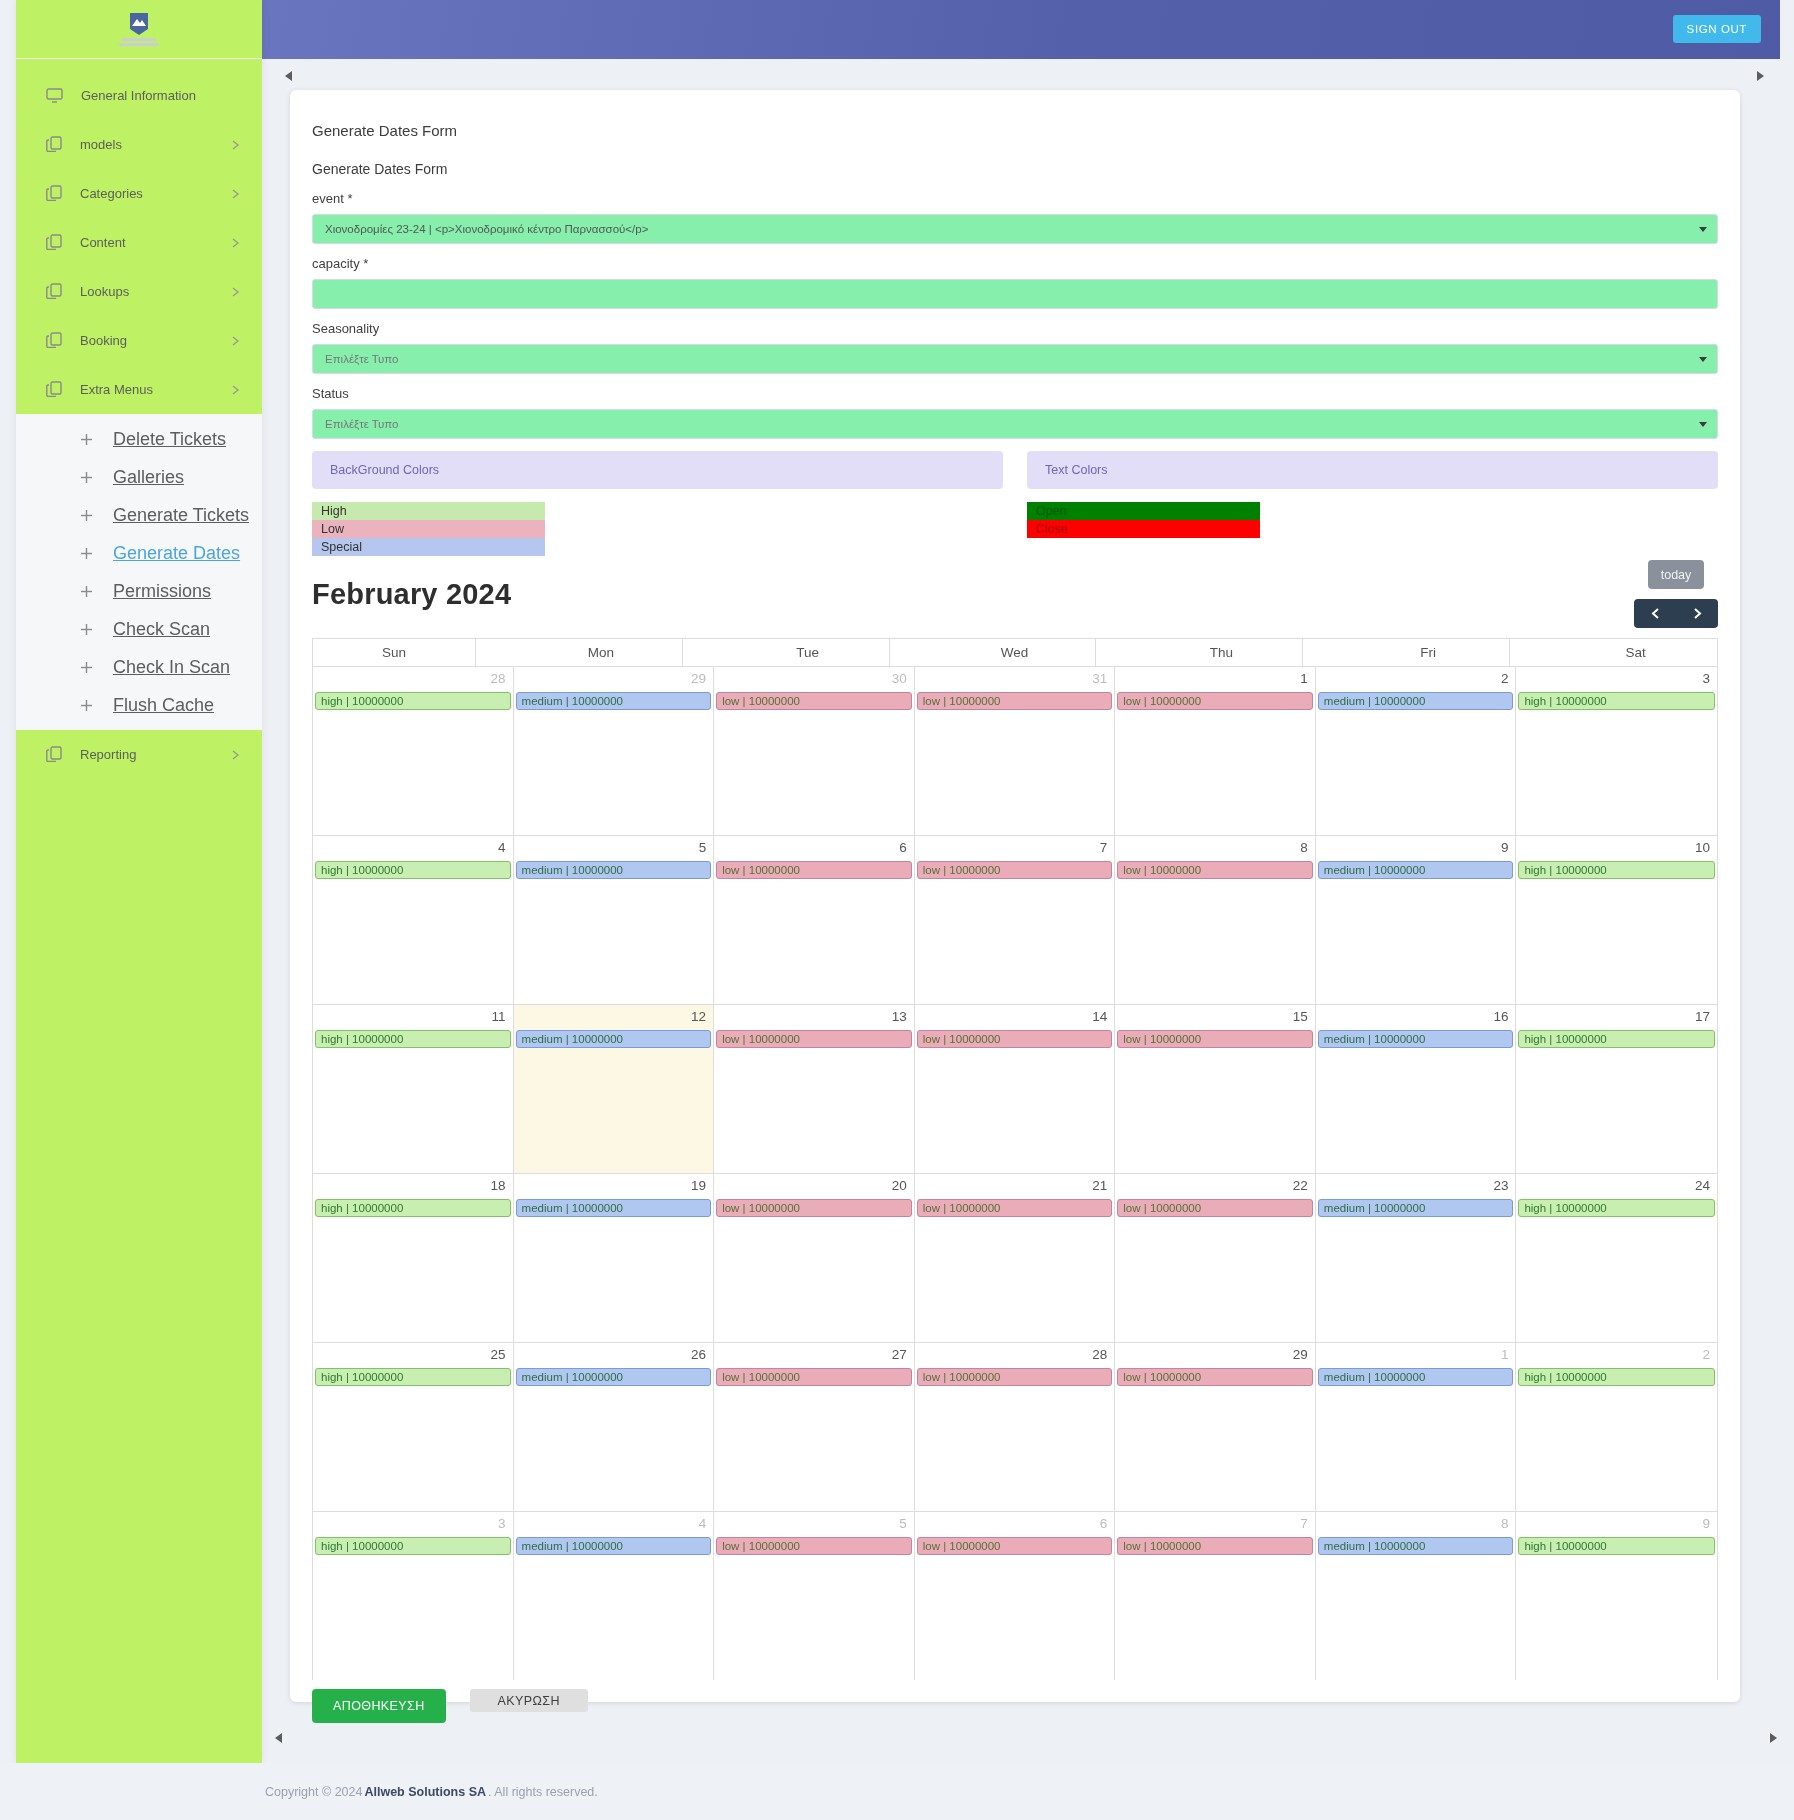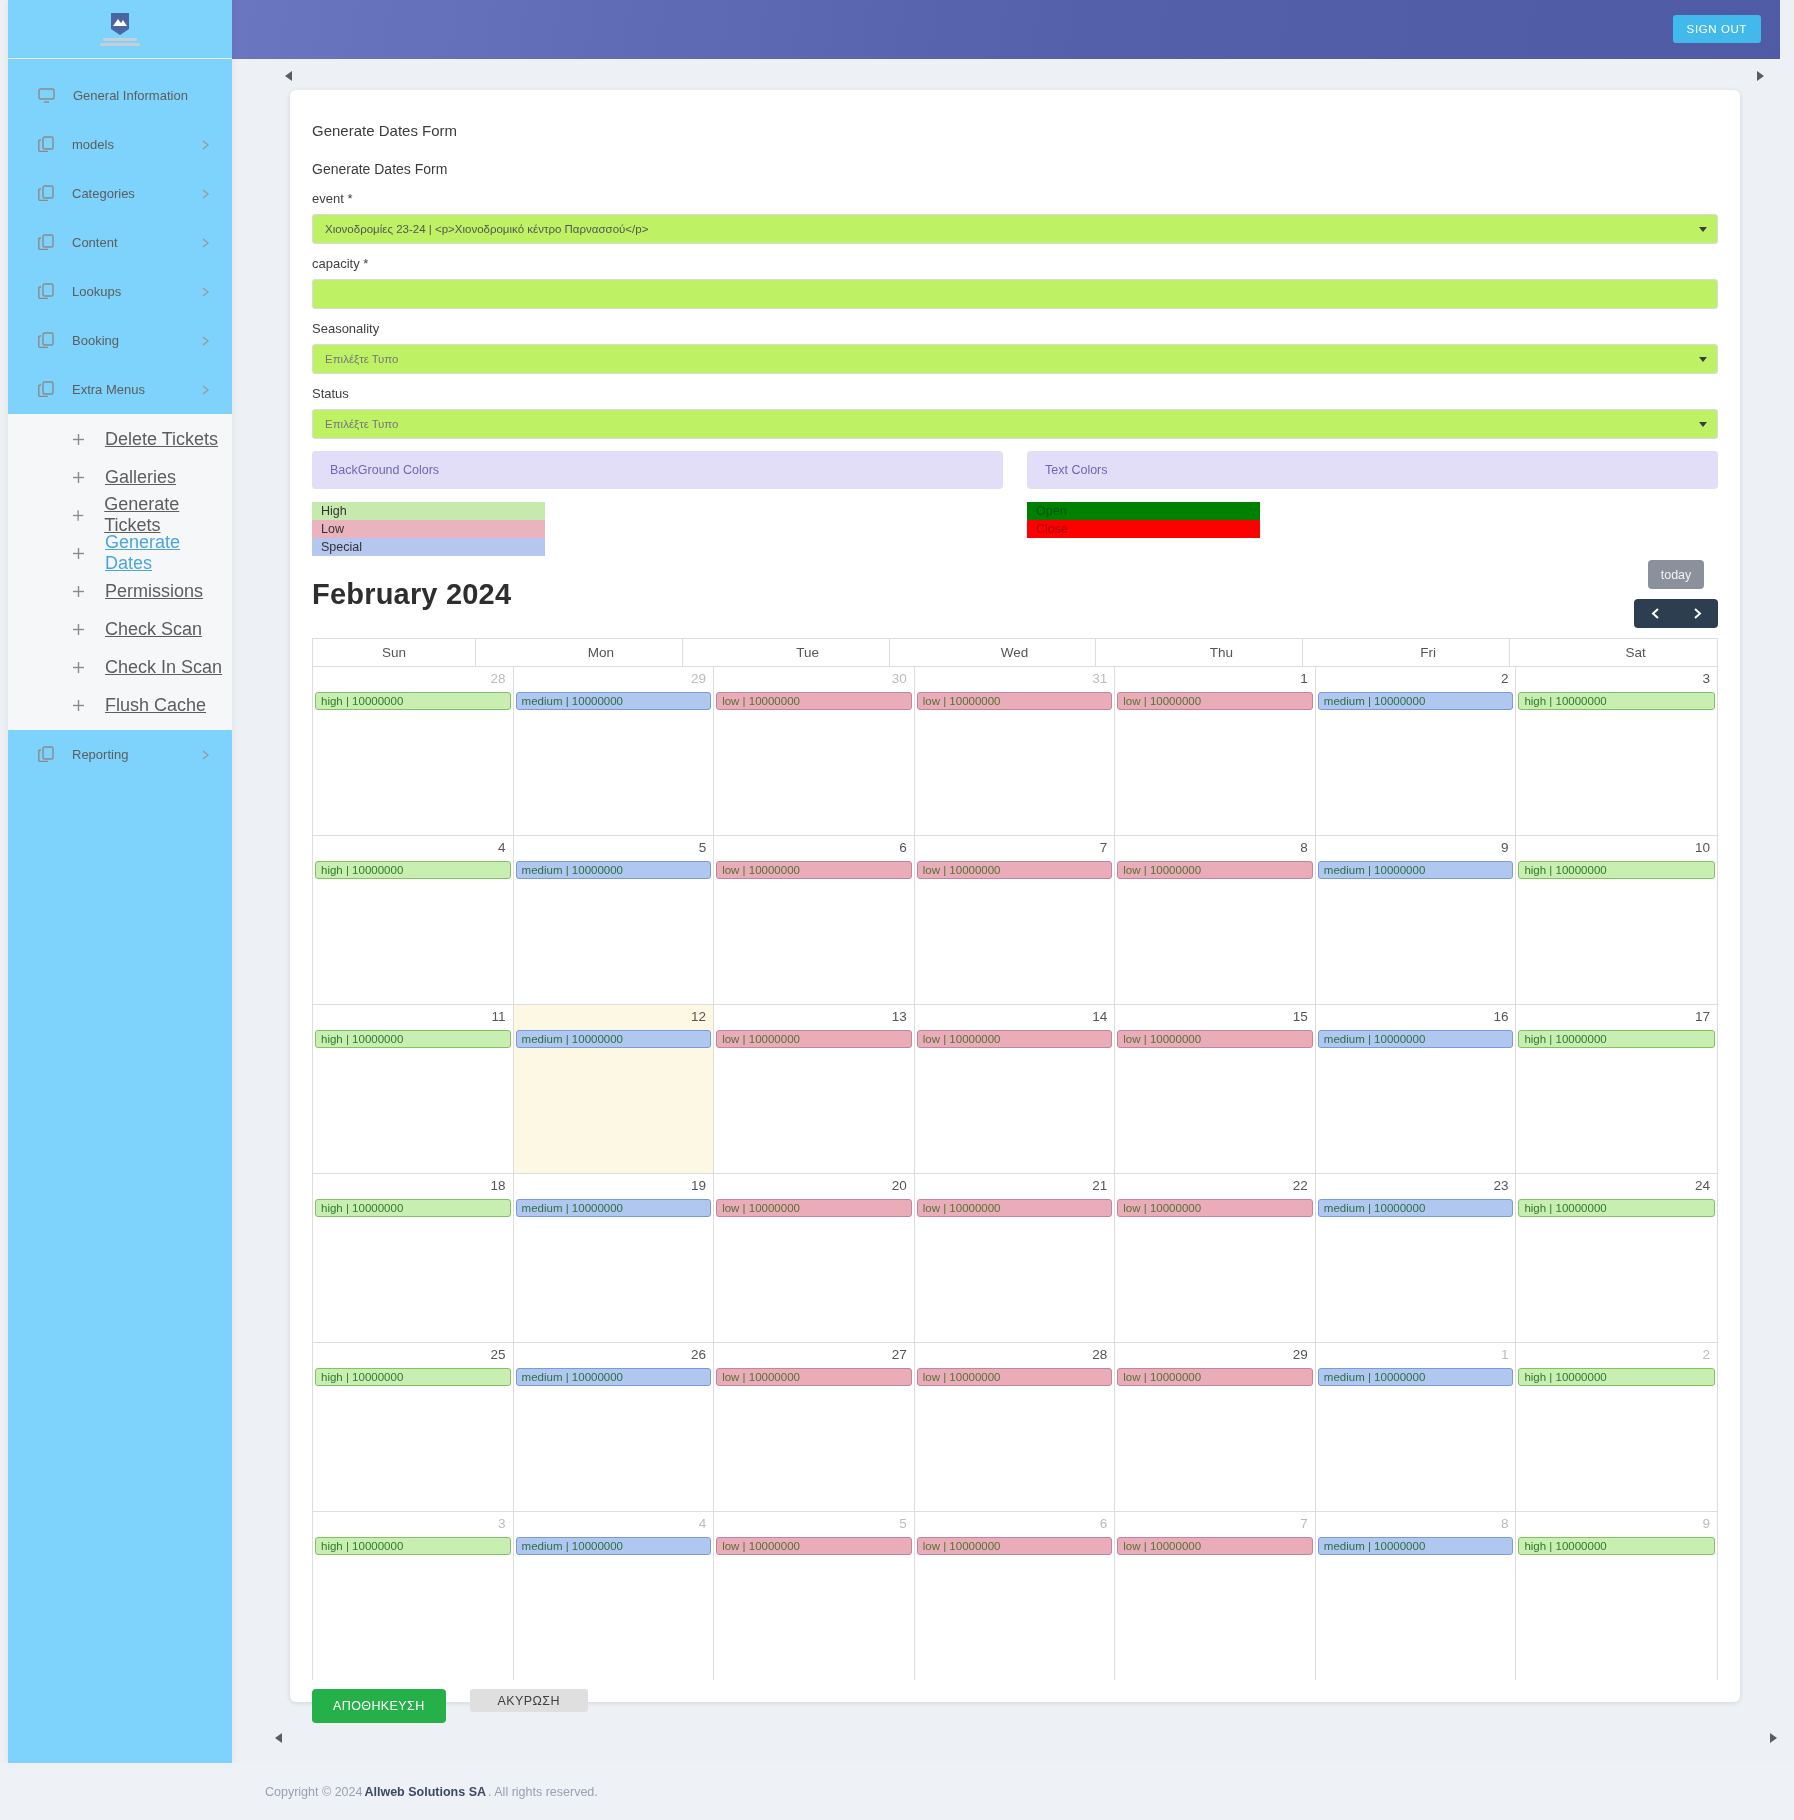--- a/index.html
+++ b/index.html
@@ -1,20 +1,20 @@
 <!DOCTYPE html>
 <html><head>
 <meta charset="utf-8">
 <style>
   * { margin:0; padding:0; box-sizing:border-box; }
   body { width:1794px; height:1820px; position:relative; background:#edf1f6;
          font-family:"Liberation Sans", sans-serif; color:#444; overflow:hidden; }
 
   
-  .sidebar { position:absolute; left:8px; top:0; width:224px; height:1763px; background:#7dd3fc;
+  .sidebar { position:absolute; left:16px; top:0; width:246px; height:1763px; background:#bef264;
              z-index:3; box-shadow:0 0 8px rgba(0,0,0,.07); }
   .logo-wrap { height:59px; border-bottom:1px solid #ececec; display:flex; flex-direction:column;
                align-items:center; justify-content:center; }
   .logo-svg { display:block; }
   .logo-lines div { height:3px; background:#c9cdd6; margin:2px auto 0; border-radius:1px; }
   .nav { padding-top:12px; }
   .nav-item { height:49px; display:flex; align-items:center; padding:0 22px 0 30px; cursor:pointer; }
   .nav-item .lbl { font-size:13px; color:#5d5d5d; margin-left:18px; flex:1; }
   .chev { margin-left:auto; display:flex; }
   .submenu { background:#f6f7f9; padding:6px 0; }
@@ -39,21 +39,21 @@
   .sa-bl { left:33px;  top:1674px; }
   .sa-br { left:1528px; top:1674px; }
 
   .card { position:absolute; left:48px; top:31px; width:1450px; height:1612px; background:#fff;
           border-radius:6px; box-shadow:0 1px 5px rgba(0,0,0,.12); padding:22px 22px 18px; }
 
   .form-title { font-size:15px; font-weight:400; color:#3c3c3c; margin:10px 0 22px; }
   .form-subtitle { font-size:14px; font-weight:400; color:#3c3c3c; margin-bottom:14px; }
   .f-label { font-size:13px; color:#3f3f3f; margin:12px 0 8px; }
   .sel, .txt-input { position:relative; width:100%; height:30px; border:1px solid #d6dbe1;
-          border-radius:3px; background:#bef264; display:flex; align-items:center; padding:0 12px;
+          border-radius:3px; background:#86efac; display:flex; align-items:center; padding:0 12px;
           font-size:11.5px; color:#555; cursor:pointer; }
   .txt-input { cursor:text; width:100%; outline:none; font-family:inherit; }
   .sel .sel-arrow { position:absolute; right:10px; top:12px; width:0; height:0;
           border-left:4px solid transparent; border-right:4px solid transparent; border-top:5px solid #3c3c3c; }
   .sel .val { pointer-events:none; }
   .placeholder { color:#777; }
 
   .legend-heads { display:flex; gap:24px; margin-top:12px; }
   .legend-head { flex:1; background:#e3def8; border-radius:4px; height:38px; display:flex;
                  align-items:center; padding-left:18px; font-size:12.5px; color:#6e66b8; }

